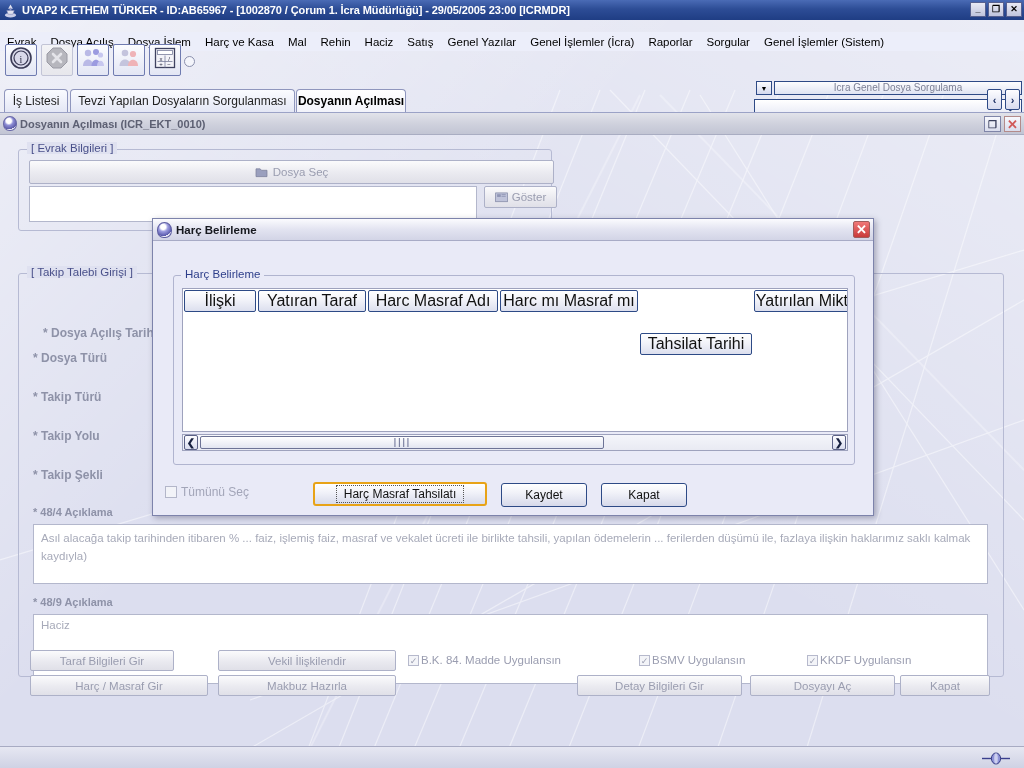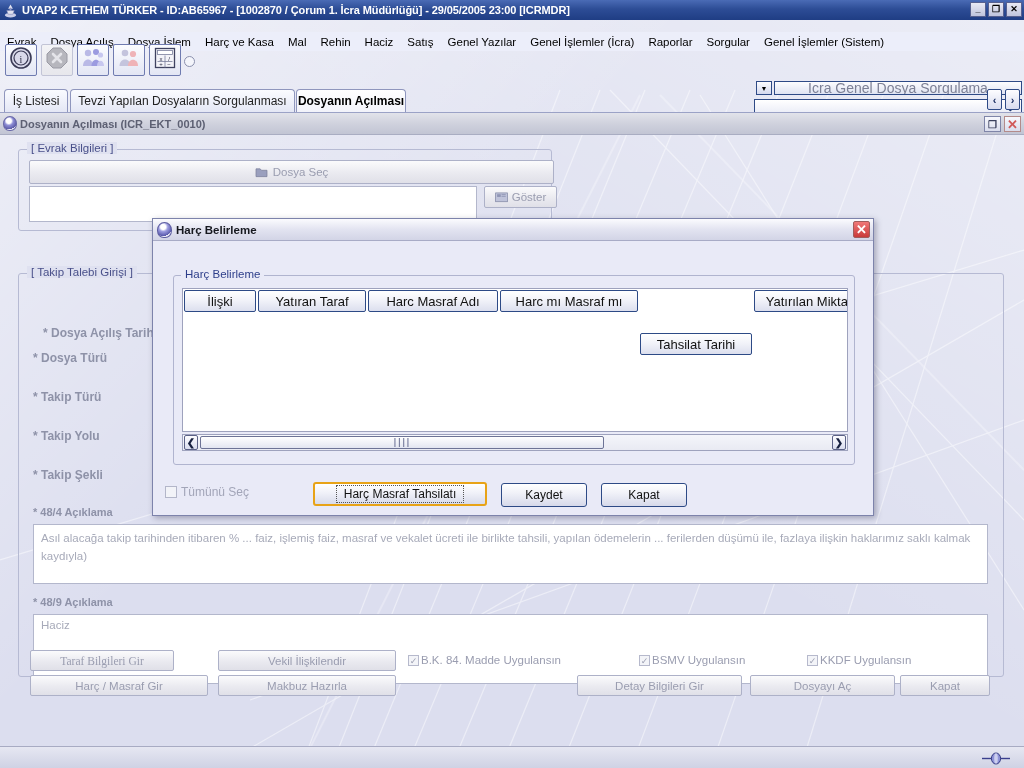--- a/index.html
+++ b/index.html
@@ -86,21 +86,21 @@
     width:16px; height:14px;
     border:1px solid #2e4a86;
     background:linear-gradient(180deg,#fcfcff,#d4d9ee);
     display:flex;align-items:center;justify-content:center;
     font-size:7px; color:#000;
   }
   .cbox-main {
     width:248px; height:14px;
     border:1px solid #2e4a86;
     background:linear-gradient(180deg,#fdfdff,#dfe3f2);
-    font-size:14px; color:#7d8196; text-align:center;
+    font-size:10px; color:#7d8196; text-align:center;
     line-height:12px; overflow:hidden; white-space:nowrap;
   }
   #combo-row2 {
     position:absolute; right:2px; top:60px;
     width:268px; height:17px;
     border:1px solid #2e4a86;
     background:linear-gradient(180deg,#ffffff,#e8eaf6);
     display:flex;align-items:center;justify-content:flex-end;
     padding-right:6px; font-size:10px;
   }
@@ -249,21 +249,21 @@
   #dlg-group .group-legend { background:#e9eaf7; color:#2d3e8a; left:7px;}
   #table-wrap {
     position:absolute; left:8px; top:12px; width:666px; height:144px;
     border:1px solid #9ea2bd; background:#fff; overflow:hidden;
   }
   #thead { display:flex; height:24px; }
   .th {
     height:22px; margin:1px 1px 0 1px;
     border:1px solid #2d4a86; border-radius:2px;
     background: linear-gradient(180deg,#ffffff 0%,#f2f3f9 45%,#dcdfee 100%);
-    font-size:13px; color:#111;
+    font-size:16px; color:#111;
     display:flex;align-items:center;justify-content:center;
     white-space:nowrap; overflow:hidden; flex:0 0 auto;
   }
   #hscroll {
     position:absolute; left:8px; top:158px; width:666px; height:17px;
     border:1px solid #9ea2bd;
     background: linear-gradient(180deg,#f7f8fc,#e9ebf4);
     display:flex; align-items:center;
   }
   .sbbtn {
@@ -502,21 +502,21 @@
       <span class="lbl small" style="left:14px; top:232px;">* 48/4 Açıklama</span>
 
       <div class="fld" style="left:14px; top:250px; width:955px; height:60px;"></div>
       <div class="fld-text" style="left:22px; top:255px; width:940px; line-height:18px;">Asıl alacağa takip tarihinden itibaren % ... faiz, işlemiş faiz, masraf ve vekalet ücreti ile birlikte tahsili, yapılan ödemelerin ... ferilerden düşümü ile, fazlaya ilişkin haklarımız saklı kalmak kaydıyla)</div>
 
       <span class="lbl small" style="left:14px; top:322px;">* 48/9 Açıklama</span>
       <div class="fld" style="left:14px; top:340px; width:955px; height:70px;"></div>
       <div class="fld-text" style="left:22px; top:345px;">Haciz</div>
     </div>
 
-    <div class="btn" style="left:30px; top:537px; width:144px; height:21px;font-family:Liberation Serif, serif;">Taraf Bilgileri Gir</div>
+    <div class="btn" style="left:30px; top:537px; width:144px; height:21px;">Taraf Bilgileri Gir</div>
     <div class="btn" style="left:218px; top:537px; width:178px; height:21px;">Vekil İlişkilendir</div>
     <div class="btn" style="left:30px; top:562px; width:178px; height:21px;">Harç / Masraf Gir</div>
     <div class="btn" style="left:218px; top:562px; width:178px; height:21px;">Makbuz Hazırla</div>
 
     <div class="cbx" style="left:408px; top:542px;">
       <span>✓</span>
     </div>
     <span class="cbx-lbl" style="left:421px; top:541px;">B.K. 84. Madde Uygulansın</span>
 
     <div class="cbx" style="left:639px; top:542px;">

